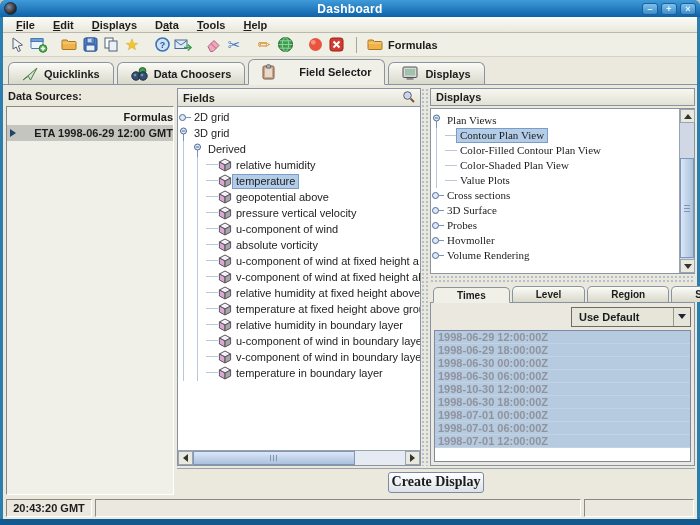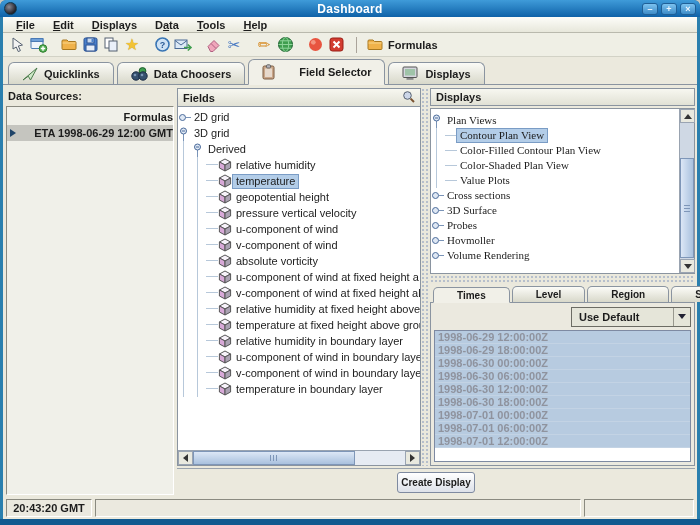--- a/index.html
+++ b/index.html
@@ -115,21 +115,21 @@
   .combo-label{flex:1;padding-left:7px;}
   .combo-arrow{width:17px;height:100%;border-left:1px solid #98988e;display:flex;align-items:center;
                justify-content:center;}
   .combo-arrow .t-down{border-top-color:#223;}
   .times-list{flex:1;margin-top:2px;border:1px solid #7e8aa2;background:#fff;overflow:hidden;}
   .time-row{height:13px;line-height:13px;background:#b7cbe0;color:#8f939e;font-weight:bold;
             padding-left:3px;border-bottom:1px solid #c3d3e4;font-size:11px;}
   
   .bottom-strip{height:27px;border-top:1px solid #9aa3ae;margin-top:2px;display:flex;
                 align-items:center;justify-content:center;flex:0 0 auto;}
-  .create-btn{height:21px;padding:0 3px;font-family:Liberation Sans, sans-serif;font-size:10px;
+  .create-btn{height:21px;padding:0 3px;font-family:Liberation Serif, serif;font-size:14px;
               font-weight:bold;color:#1c1c1c;background:linear-gradient(#ffffff,#dde1e9);
               border:1px solid #7e8aa0;border-radius:3px;}
   
   .statusbar{height:22px;background:#ebe9dd;display:flex;gap:3px;padding:2px 3px;}
   .sb-box{border:1px solid;border-color:#8a8a80 #ffffff #ffffff #8a8a80;background:#ebe9df;}
   .sb-clock{width:86px;display:flex;align-items:center;justify-content:center;font-weight:bold;}
   .sb-mid{flex:1;}
   .sb-right{width:110px;}
   
   .bottom-edge{height:6px;background:#11598f;}
@@ -399,21 +399,21 @@
                   <span class="indent"></span>
                   <span class="indent"></span>
                   <span class="stub"></span>
                   <span class="cube">
                     <svg width="14" height="14">
                       <path d="M7 1 L12.6 4 L7 7 L1.4 4 Z" fill="#f7f2fa" stroke="#555"></path>
                       <path d="M1.4 4 L7 7 L7 13 L1.4 10 Z" fill="#d8a9d8" stroke="#555"></path>
                       <path d="M12.6 4 L7 7 L7 13 L12.6 10 Z" fill="#aaa2b2" stroke="#555"></path>
                     </svg>
                   </span>
-                  <span class="tlabel">geopotential height</span>
+                  <span class="tlabel">geopotential above</span>
                 </div>
                 <div class="tree-row frow">
                   <span class="indent"></span>
                   <span class="indent"></span>
                   <span class="stub"></span>
                   <span class="cube">
                     <svg width="14" height="14">
                       <path d="M7 1 L12.6 4 L7 7 L1.4 4 Z" fill="#f7f2fa" stroke="#555"></path>
                       <path d="M1.4 4 L7 7 L7 13 L1.4 10 Z" fill="#d8a9d8" stroke="#555"></path>
                       <path d="M12.6 4 L7 7 L7 13 L12.6 10 Z" fill="#aaa2b2" stroke="#555"></path>
@@ -426,33 +426,20 @@
                   <span class="indent"></span>
                   <span class="stub"></span>
                   <span class="cube">
                     <svg width="14" height="14">
                       <path d="M7 1 L12.6 4 L7 7 L1.4 4 Z" fill="#f7f2fa" stroke="#555"></path>
                       <path d="M1.4 4 L7 7 L7 13 L1.4 10 Z" fill="#d8a9d8" stroke="#555"></path>
                       <path d="M12.6 4 L7 7 L7 13 L12.6 10 Z" fill="#aaa2b2" stroke="#555"></path>
                     </svg>
                   </span>
                   <span class="tlabel">u-component of wind</span>
-                </div>
-                <div class="tree-row frow">
-                  <span class="indent"></span>
-                  <span class="indent"></span>
-                  <span class="stub"></span>
-                  <span class="cube">
-                    <svg width="14" height="14">
-                      <path d="M7 1 L12.6 4 L7 7 L1.4 4 Z" fill="#f7f2fa" stroke="#555"></path>
-                      <path d="M1.4 4 L7 7 L7 13 L1.4 10 Z" fill="#d8a9d8" stroke="#555"></path>
-                      <path d="M12.6 4 L7 7 L7 13 L12.6 10 Z" fill="#aaa2b2" stroke="#555"></path>
-                    </svg>
-                  </span>
-                  <span class="tlabel">v-component of wind</span>
                 </div>
                 <div class="tree-row frow">
                   <span class="indent"></span>
                   <span class="indent"></span>
                   <span class="stub"></span>
                   <span class="cube">
                     <svg width="14" height="14">
                       <path d="M7 1 L12.6 4 L7 7 L1.4 4 Z" fill="#f7f2fa" stroke="#555"></path>
                       <path d="M1.4 4 L7 7 L7 13 L1.4 10 Z" fill="#d8a9d8" stroke="#555"></path>
                       <path d="M12.6 4 L7 7 L7 13 L12.6 10 Z" fill="#aaa2b2" stroke="#555"></path>
@@ -685,21 +672,21 @@
                   <span class="combo-arrow">
                       <span class="t-down"></span>
                     </span>
                 </div>
               </div>
               <div class="times-list" id="timeslist">
                   <div class="time-row">1998-06-29 12:00:00Z</div>
                   <div class="time-row">1998-06-29 18:00:00Z</div>
                   <div class="time-row">1998-06-30 00:00:00Z</div>
                   <div class="time-row">1998-06-30 06:00:00Z</div>
-                  <div class="time-row">1998-06-30 12:00:00Z</div>
+                  <div class="time-row">1998-10-30 12:00:00Z</div>
                   <div class="time-row">1998-06-30 18:00:00Z</div>
                   <div class="time-row">1998-07-01 00:00:00Z</div>
                   <div class="time-row">1998-07-01 06:00:00Z</div>
                   <div class="time-row">1998-07-01 12:00:00Z</div>
                 </div>
             </div>
           </div>
         </div>
         <div class="bottom-strip">
           <button class="create-btn">Create Display</button>

